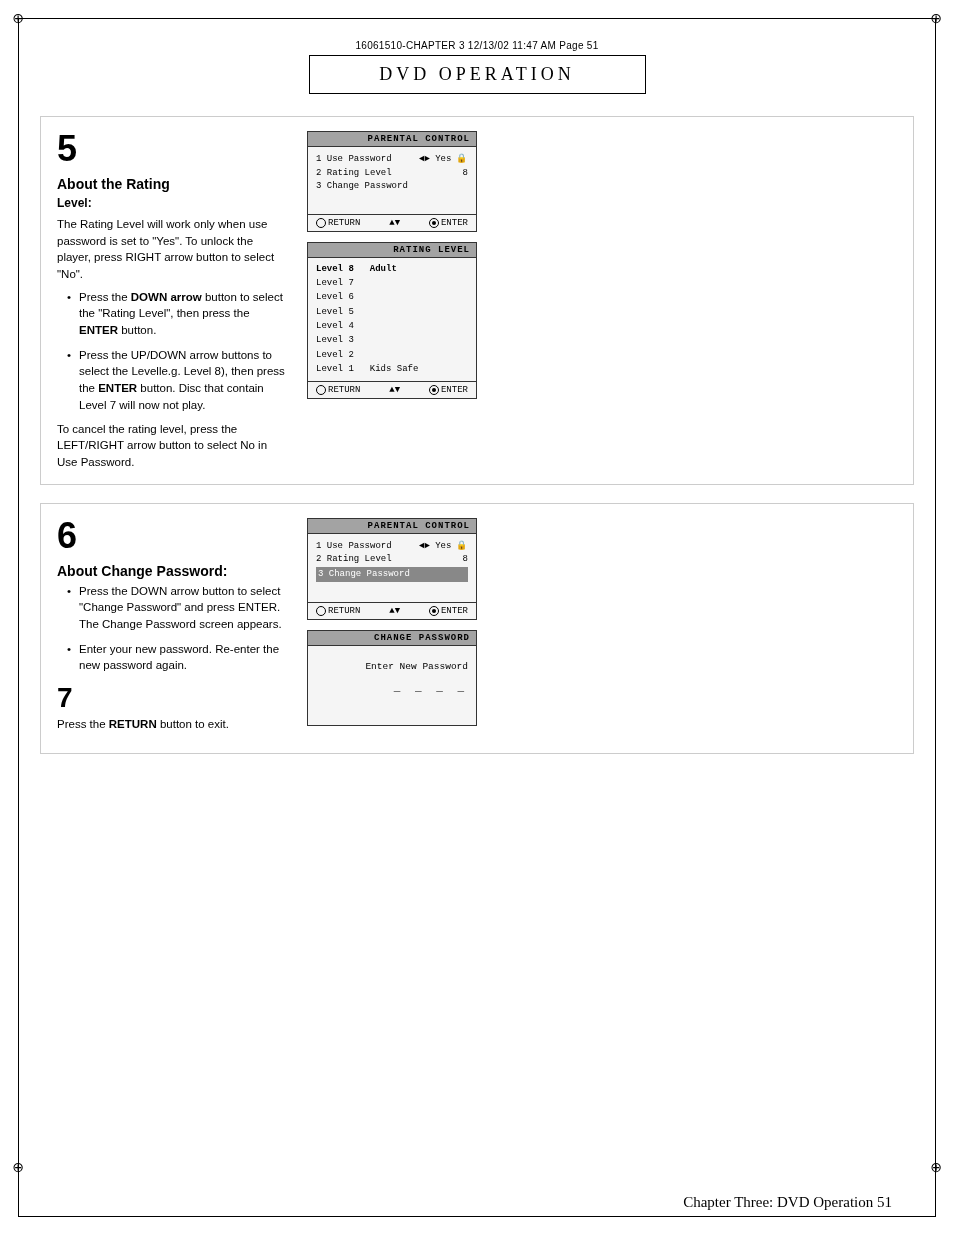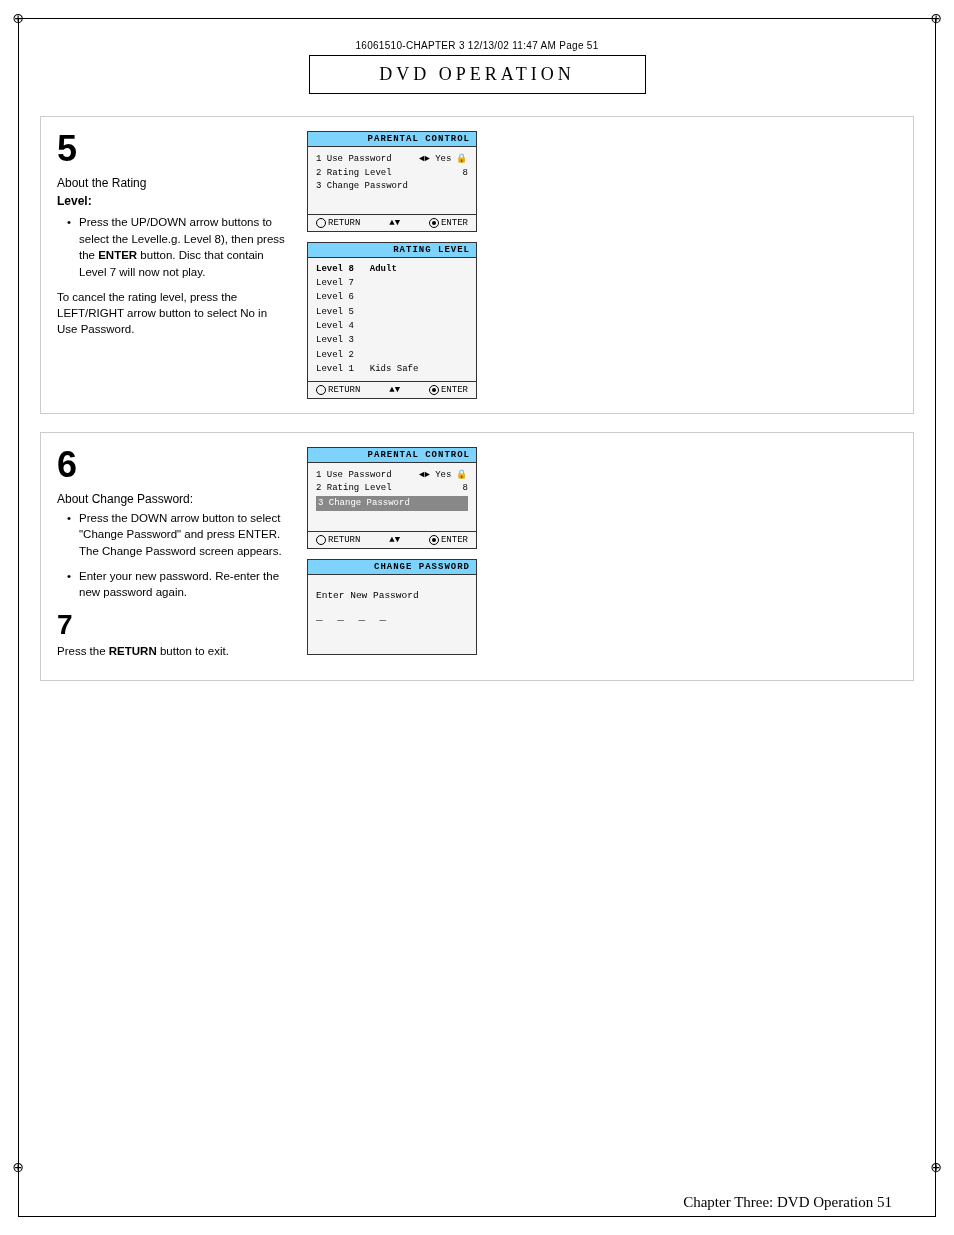--- a/index.html
+++ b/index.html
@@ -122,22 +122,22 @@
     
     .step-number {
       font-size: 36px;
       font-weight: bold;
       line-height: 1;
       margin-bottom: 4px;
       font-family: Arial, sans-serif;
     }
 
     .step-title {
-      font-weight: normal;
-      font-size: 12px;
+      font-weight: bold;
+      font-size: 14px;
       margin-bottom: 4px;
       margin-top: 9px;
     }
 
     .step-subtitle {
       font-weight: bold;
       font-size: 12px;
       margin-bottom: 6px;
     }
 
@@ -175,34 +175,35 @@
       border: 1.5px solid #333;
       background: #f5f5f5;
       font-size: 10px;
       font-family: 'Courier New', monospace;
       padding: 0;
       min-width: 150px;
       max-width: 170px;
     }
 
     .screen-title-bar {
-      background: #7dd3fc;
+      background: #a3a3a3;
       border-bottom: 1px solid #333;
       padding: 2px 6px;
       font-size: 9px;
       font-weight: bold;
       text-align: right;
       letter-spacing: 1px;
       text-transform: uppercase;
     }
 
     .screen-body {
       padding: 6px 8px;
       font-size: 9.5px;
       line-height: 1.5;
+      text-align: right;
     }
 
     .screen-row {
       display: flex;
       justify-content: space-between;
       align-items: center;
       gap: 4px;
       font-size: 9px;
     }
 
@@ -318,21 +319,23 @@
   <div class="title-box">
     <h1>DVD Operation</h1>
   </div>
 
   <div class="section">
 
     <div class="section-left">
       <div class="step-number">5</div>
       <div class="step-title">About the Rating</div>
       <div class="step-subtitle">Level:</div>
+      <p class="step-text">The Rating Level will work only when use password is set to "Yes". To unlock the player, press RIGHT arrow button to select "No".</p>
       <ul class="bullet-list">
+        <li>Press the <strong>DOWN arrow</strong> button to select the "Rating Level", then press the <strong>ENTER</strong> button.</li>
         <li>Press the UP/DOWN arrow buttons to select the Levelle.g. Level 8), then press the <strong>ENTER</strong> button. Disc that contain Level 7 will now not play.</li>
       </ul>
       <p class="cancel-note">To cancel the rating level, press the LEFT/RIGHT arrow button to select No in Use Password.</p>
     </div>
 
     <div class="section-right">
 
       <div class="screen-mock">
         <div class="screen-title-bar">PARENTAL CONTROL</div>
         <div class="screen-body">

